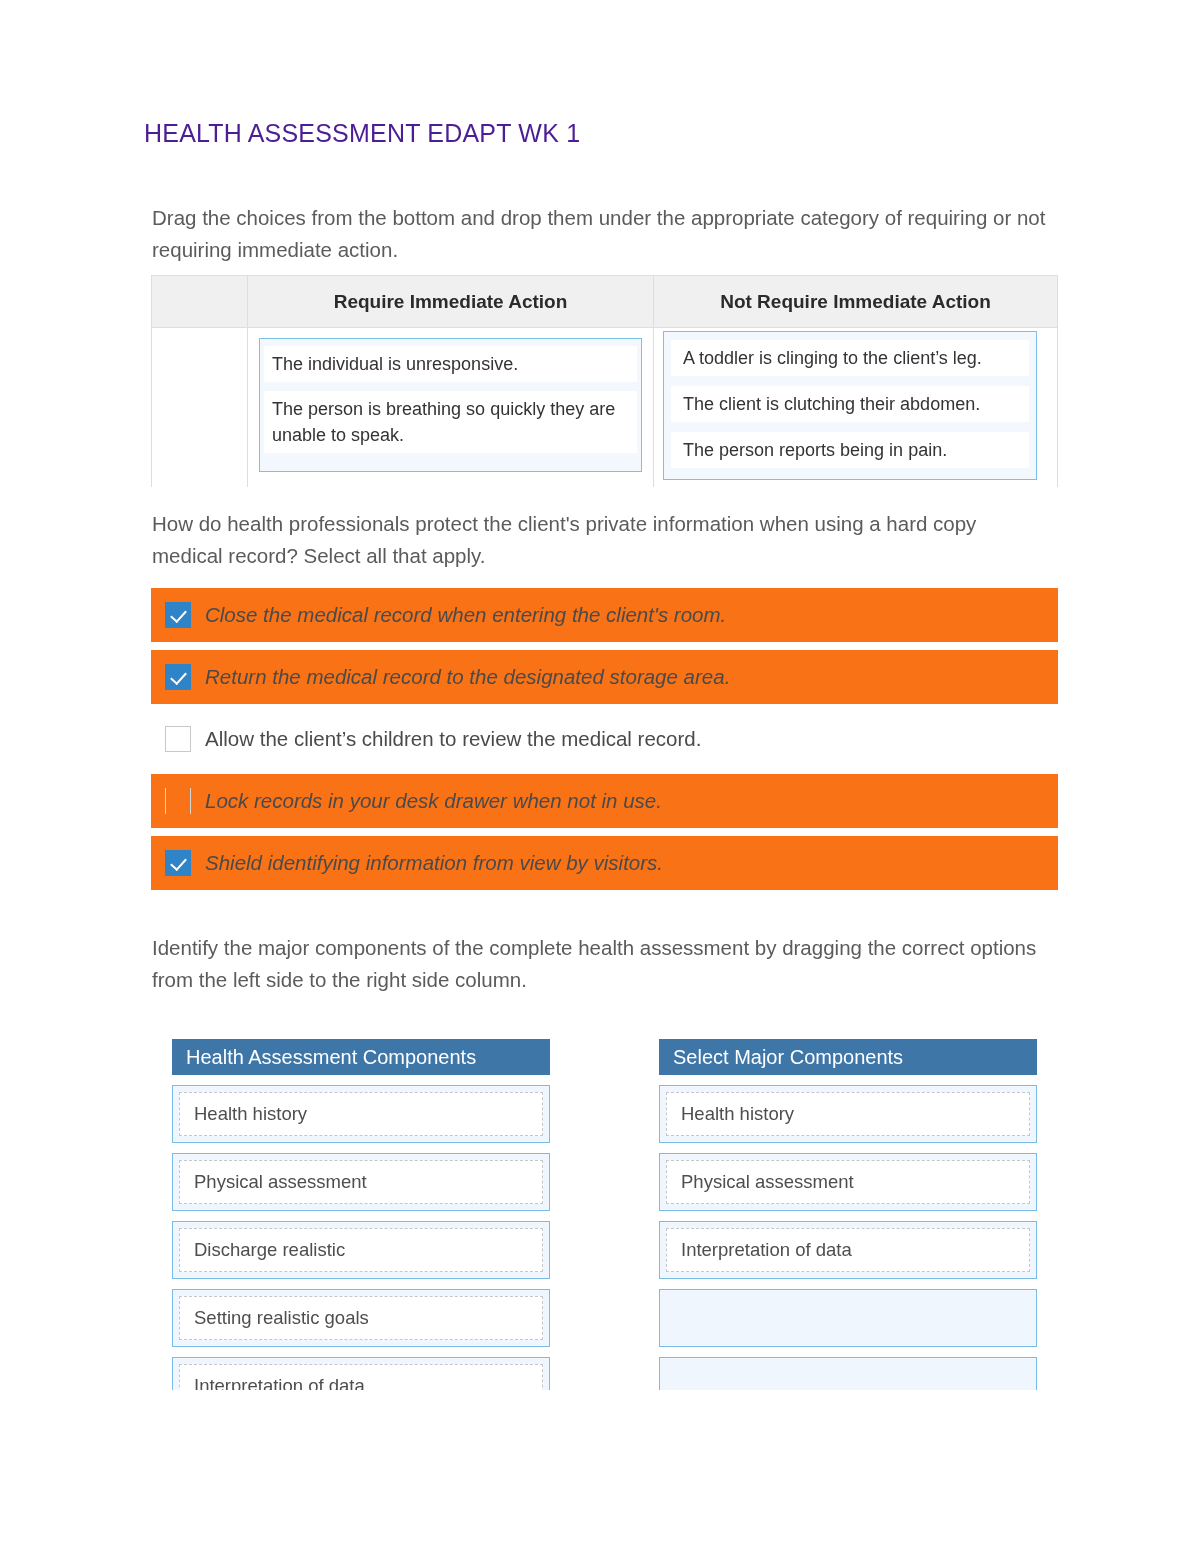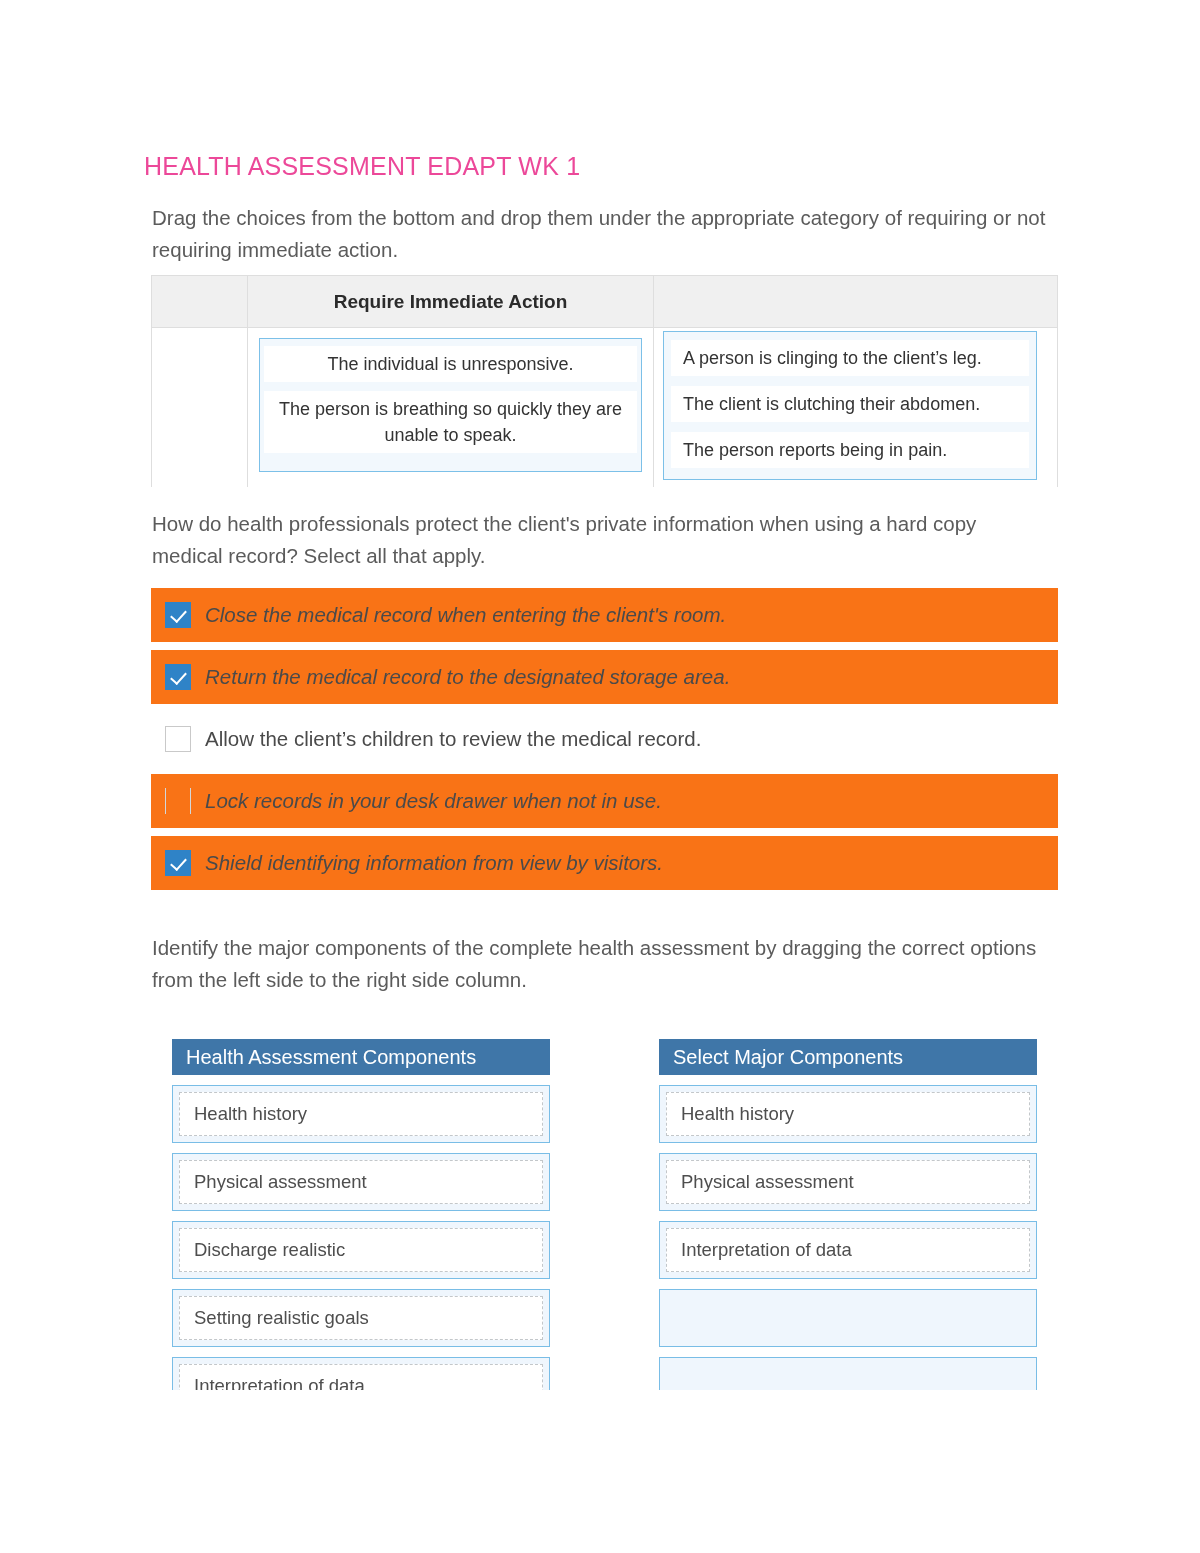--- a/index.html
+++ b/index.html
@@ -22,25 +22,25 @@
     left: 0; top: 0;
     width: 1200px;
     height: 1553px;
     background: #ffffff;
   }
 
   
   .doc-title {
     position: absolute;
     left: 144px;
-    top: 152px;
+    top: 119px;
     font-size: 25px;
     font-weight: 400;
     letter-spacing: 0.2px;
-    color: #ec4899;
+    color: #4c1d95;
     white-space: nowrap;
   }
 
   
   .prompt {
     position: absolute;
     font-size: 20.5px;
     line-height: 32px;
     color: #5b5b5b;
     font-weight: 400;
@@ -96,21 +96,21 @@
     background: #f2f8fd;
   }
   .dz-left  { left: 11px; top: 10px; width: 383px; height: 134px; }
   .dz-right { left: 9px;  top: 3px;  width: 374px; height: 149px; }
 
   .chip {
     background: #ffffff;
     color: #333333;
     font-size: 18px;
     line-height: 26px;
-    text-align: center;
+    text-align: left;
     padding: 5px 8px;
   }
   .dz-left .chip  { margin: 9px 4px; }
   .dz-left .chip:first-child { margin-top: 7px; }
   .dz-right .chip { margin: 10px 7px; text-align: left; padding-left: 12px; }
   .dz-right .chip:first-child { margin-top: 8px; }
 
   
   #q2-prompt { left: 152px; top: 508px; width: 900px; }
 
@@ -230,32 +230,33 @@
 <div class="page">
 
   <div class="doc-title">HEALTH ASSESSMENT EDAPT WK 1</div>
 
   <div class="prompt" id="q1-prompt">Drag the choices from the bottom and drop them under the appropriate category of requiring or not requiring immediate action.</div>
 
   <div class="q1-table">
     <div class="q1-thead">
       <div class="q1-th c0"></div>
       <div class="q1-th c1">Require Immediate Action</div>
+      <div class="q1-th c2">Not Require Immediate Action</div>
     </div>
     <div class="q1-tbody">
       <div class="q1-td c0"></div>
       <div class="q1-td c1">
         <div class="dropzone dz-left">
           <div class="chip">The individual is unresponsive.</div>
           <div class="chip">The person is breathing so quickly they are unable to speak.</div>
         </div>
       </div>
       <div class="q1-td c2">
         <div class="dropzone dz-right">
-          <div class="chip">A person is clinging to the client’s leg.</div>
+          <div class="chip">A toddler is clinging to the client’s leg.</div>
           <div class="chip">The client is clutching their abdomen.</div>
           <div class="chip">The person reports being in pain.</div>
         </div>
       </div>
     </div>
   </div>
 
   <div class="prompt" id="q2-prompt">How do health professionals protect the client's private information when using a hard copy medical record? Select all that apply.</div>
 
   <div class="q2-list">

